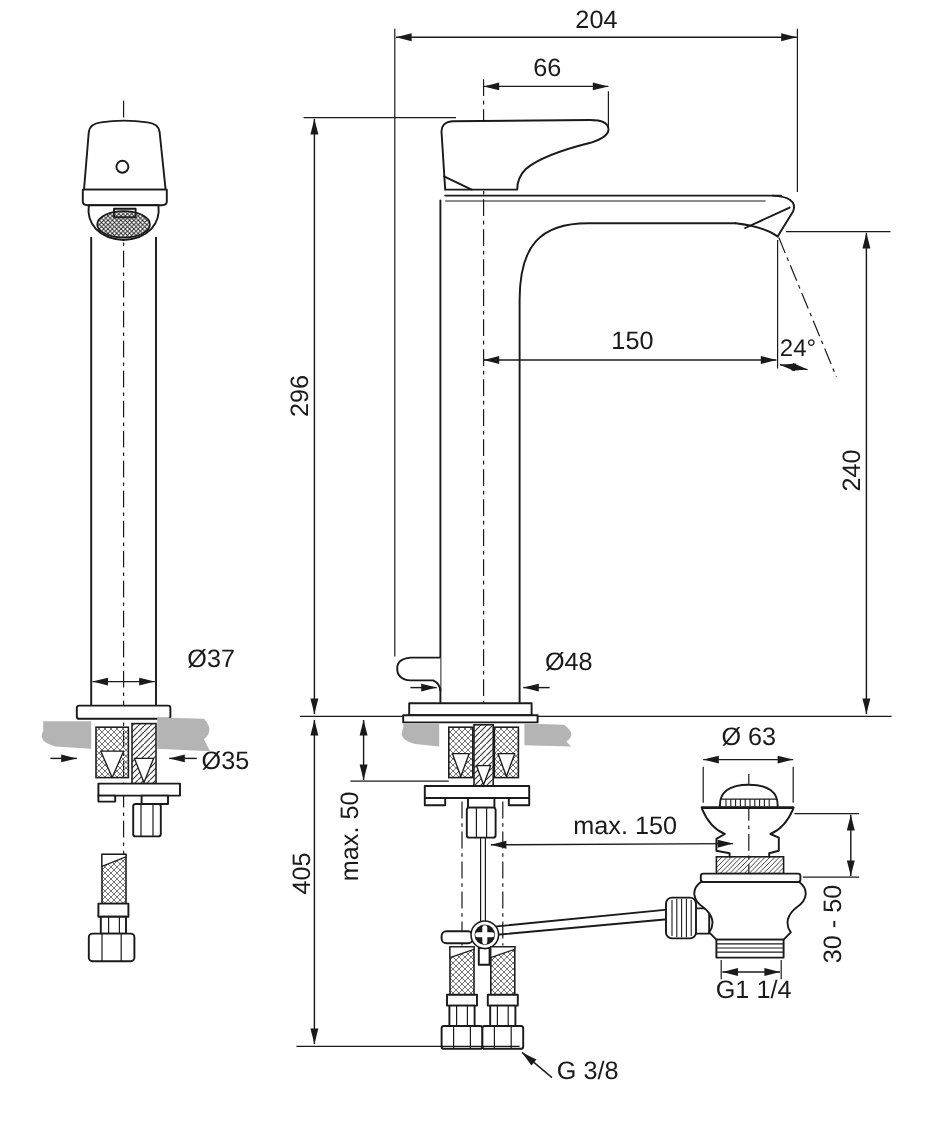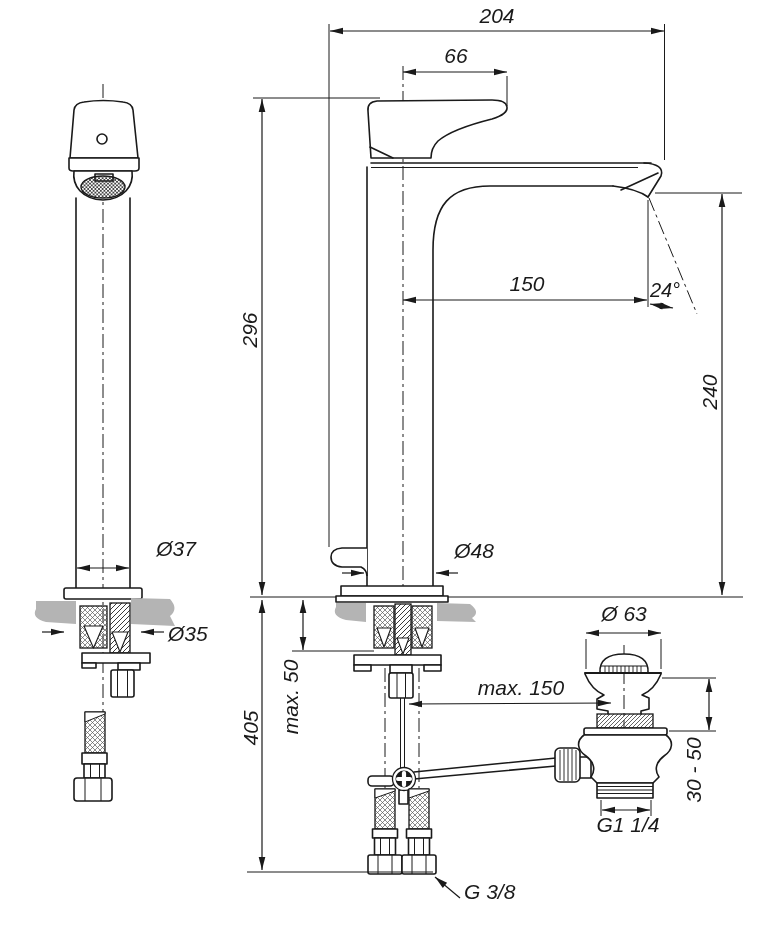--- a/index.html
+++ b/index.html
@@ -1,17 +1,17 @@
 <!DOCTYPE html>
 <html><head>
 <meta charset="utf-8">
 <style>
   html,body{margin:0;padding:0;background:#fff;}
   .stage{position:relative;width:771px;height:934px;background:#ffffff;overflow:hidden;
-         font-family:"Liberation Sans",sans-serif;font-style:italic;}
+         font-family:"Liberation Sans",sans-serif;}
   svg{display:block;}
   .ol   {fill:none;stroke:#1a1a1a;stroke-width:1.6;stroke-linejoin:round;stroke-linecap:round;}
   .olf  {fill:#ffffff;stroke:#1a1a1a;stroke-width:1.6;stroke-linejoin:round;}
   .olb  {fill:none;stroke:#1a1a1a;stroke-width:2.2;stroke-linejoin:round;stroke-linecap:round;}
   .thin {fill:none;stroke:#1a1a1a;stroke-width:1;}
   .dim  {fill:none;stroke:#1a1a1a;stroke-width:1.2;}
   .ext  {fill:none;stroke:#1a1a1a;stroke-width:1;}
   .cl   {fill:none;stroke:#1a1a1a;stroke-width:1;stroke-dasharray:14 4 3 4;}
   .deck {fill:#b4b4b4;stroke:none;}
   .lbl  {font-family:"Liberation Sans",sans-serif;font-size:21px;fill:#1a1a1a;}

